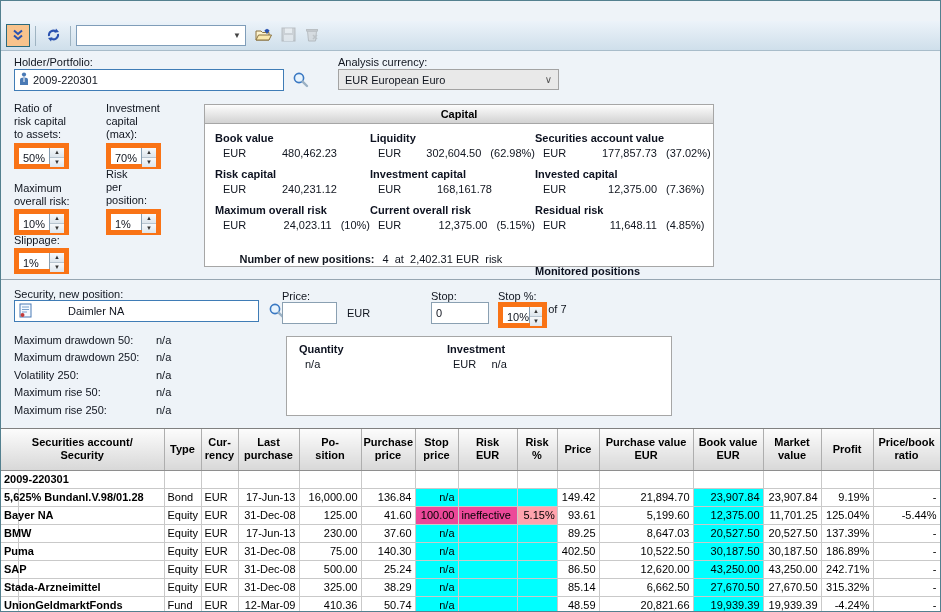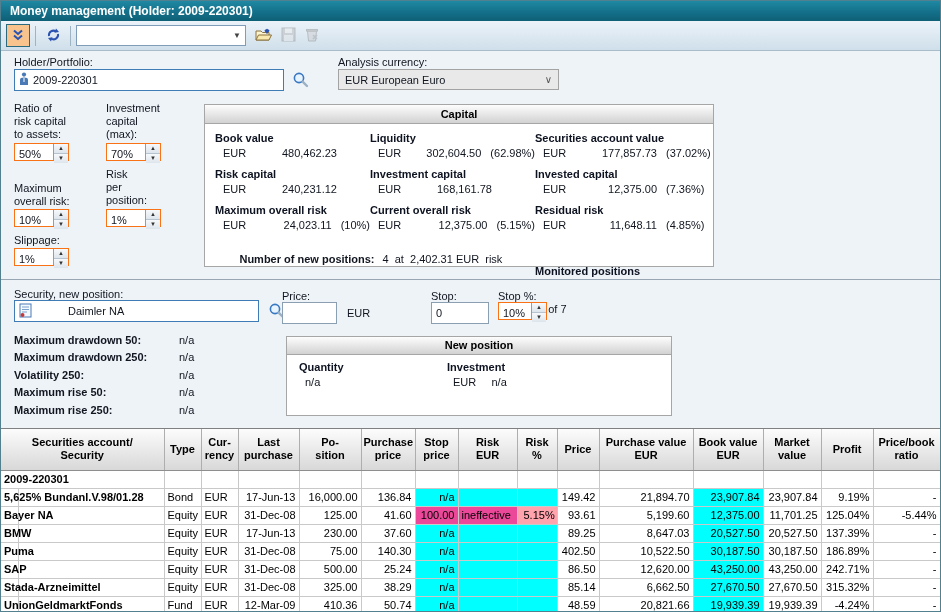--- a/index.html
+++ b/index.html
@@ -28,21 +28,21 @@
   .lbl{ position:absolute; white-space:pre-line; line-height:13px; }
   .field{ position:absolute; background:#fff; border:1px solid #3f7cb6; height:22px;
      display:flex; align-items:center; padding:0 4px; gap:4px; }
   .field.gray-border{ border:1px solid #8aa0b2; }
   .icon-btn{ position:absolute; width:22px; height:22px; display:flex; align-items:center; justify-content:center; }
   .combo{ position:absolute; height:21px; background:#e9e9e9; border:1px solid #a3a3a3;
      display:flex; align-items:center; padding:0 6px; justify-content:space-between; }
   .combo .chev{ color:#555; font-size:10px; }
 
   
-  .spinner{ position:absolute; height:18px; width:55px; background:#fff; border:1px solid #f97316; display:flex; }
+  .spinner{ position:absolute; height:26px; width:55px; background:#fff; border:5px solid #f97316; display:flex; }
   .spinner .val{ flex:1; padding-left:4px; line-height:20px; }
   .spinner .btns{ width:15px; border-left:1px solid #8aa0b2; display:flex; flex-direction:column; }
   .spinner .sbtn{ flex:1; background:linear-gradient(#f7f9fb,#dde5ec); border-bottom:1px solid #b7c4cf;
       font-size:6px; line-height:9px; text-align:center; color:#333; }
   .spinner .sbtn:last-child{ border-bottom:none; }
 
   
   .panel{ position:absolute; background:#fff; border:1px solid #a6a6a6; }
   .panel-hd{ height:19px; background:linear-gradient(180deg,#fdfdfd,#d2d2d2);
      border-bottom:1px solid #a6a6a6; text-align:center; font-weight:bold; line-height:18px; color:#000; }
@@ -56,21 +56,21 @@
   .cap-bottom b{ margin-right:8px; }
 
   .np-grid{ display:flex; padding:6px 0 0 12px; }
   .np-col1{ width:148px; }
   .np-grid .nl{ font-weight:bold; color:#0d1220; }
   .np-grid .nv{ margin-top:3px; padding-left:6px; white-space:pre; }
 
   .divider{ position:absolute; left:0; right:0; height:1px; background:#97a6b2; }
 
   .metric-row{ display:flex; height:17.5px; align-items:center; }
-  .metric-row .ml{ width:165px;font-weight:bold; }
+  .metric-row .ml{ width:142px; }
 
   
   .grid-wrap{ position:absolute; left:0; top:427px; right:0; bottom:0; background:#fff; border-top:1px solid #808080; overflow:hidden; }
   table.grid{ width:939px; table-layout:fixed; border-collapse:collapse; font-size:11px; }
   table.grid th{ background:linear-gradient(180deg,#fcfcfc,#d8d8d8); font-weight:bold; color:#000;
      border-right:1px solid #aeaeae; border-bottom:1px solid #8e8e8e; height:41px;
      white-space:pre-line; line-height:13px; text-align:center; padding:0 2px; }
   table.grid td{ border-right:1px solid #c9c9c9; border-bottom:1px solid #c9c9c9;
      height:18px; padding:0 3px; overflow:hidden; white-space:nowrap; color:#000; }
   td.a-r{ text-align:right; }
@@ -81,21 +81,20 @@
      background-size:1px 100%; background-position:17px 0; background-repeat:no-repeat; }
   .bg-cyan{ background:#00ffff; }
   .bg-yellow{ background:#ec4899; }
   .bg-pink{ background:#ffa3ad; }
 </style>
 </head>
 <body>
 
 <div class="window">
 
-  <div class="titlebar">Money management (Holder: 2009-220301)</div>
 
   <div class="toolbar">
     <div class="tb-btn toggle-on">
       <span>
         <svg width="14" height="14" viewBox="0 0 14 14">
             <path d="M3 2.5 L7 6 L11 2.5" fill="none" stroke="#2a52b0" stroke-width="2"></path>
             <path d="M3 7.5 L7 11 L11 7.5" fill="none" stroke="#2a52b0" stroke-width="2"></path>
           </svg>
       </span>
     </div>
@@ -363,21 +362,20 @@
   <div class="lbl" style="left:497px; top:289px;">Stop %:</div>
   <div class="spinner" style="left:497px; top:301px; width:49px;">
     <span class="val">10%</span>
     <span class="btns">
         <span class="sbtn">▲</span>
         <span class="sbtn">▼</span>
       </span>
   </div>
 
   <div class="panel" style="left:285px; top:335px; width:386px; height:80px;">
-    <div class="panel-hd" style="height:18px; line-height:17px;">New position</div>
     <div class="np-grid">
       <div class="np-col1">
         <div class="nl">Quantity</div>
         <div class="nv">n/a</div>
       </div>
       <div>
         <div class="nl">Investment</div>
         <div class="nv">EUR     n/a</div>
       </div>
     </div>

